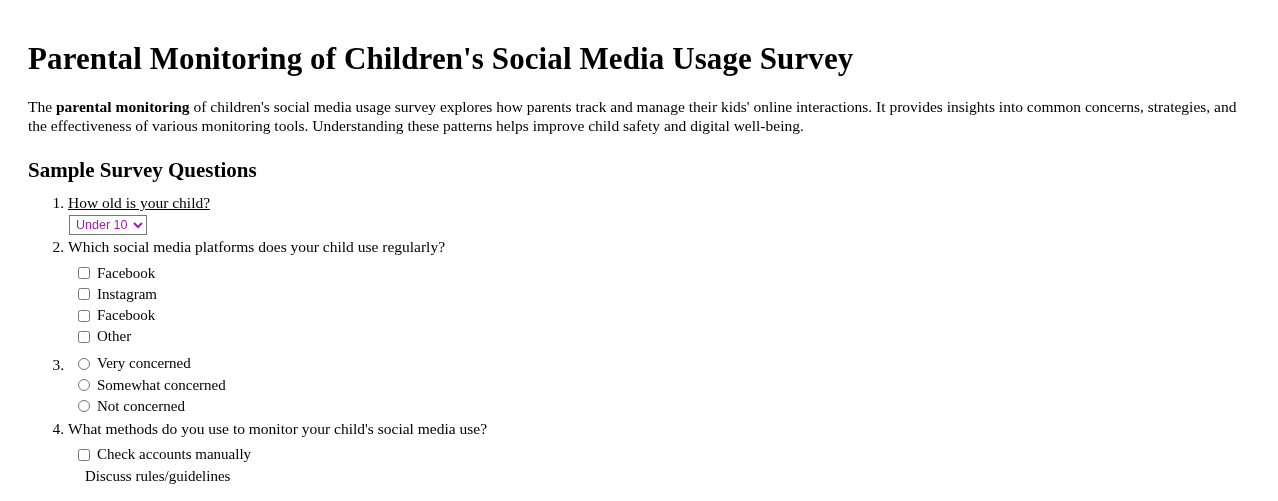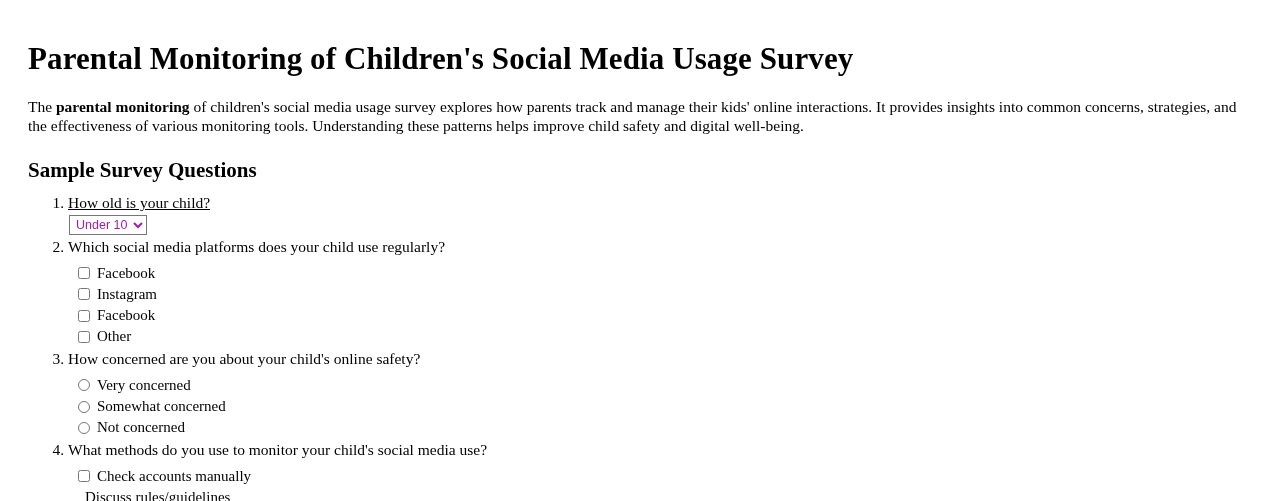--- a/index.html
+++ b/index.html
@@ -124,21 +124,20 @@
           <span class="opt-label">Facebook</span>
         </li>
         <li>
           <input type="checkbox" style="">
           <span class="opt-label">Other</span>
         </li>
       </ul>
     </li>
 
     <li>
-      <span class="q-text">How concerned are you about your child's online safety?</span>
       <ul class="options">
         <li>
           <input type="radio" name="concern" style="">
           <span class="opt-label">Very concerned</span>
         </li>
         <li>
           <input type="radio" name="concern" style="">
           <span class="opt-label">Somewhat concerned</span>
         </li>
         <li>

